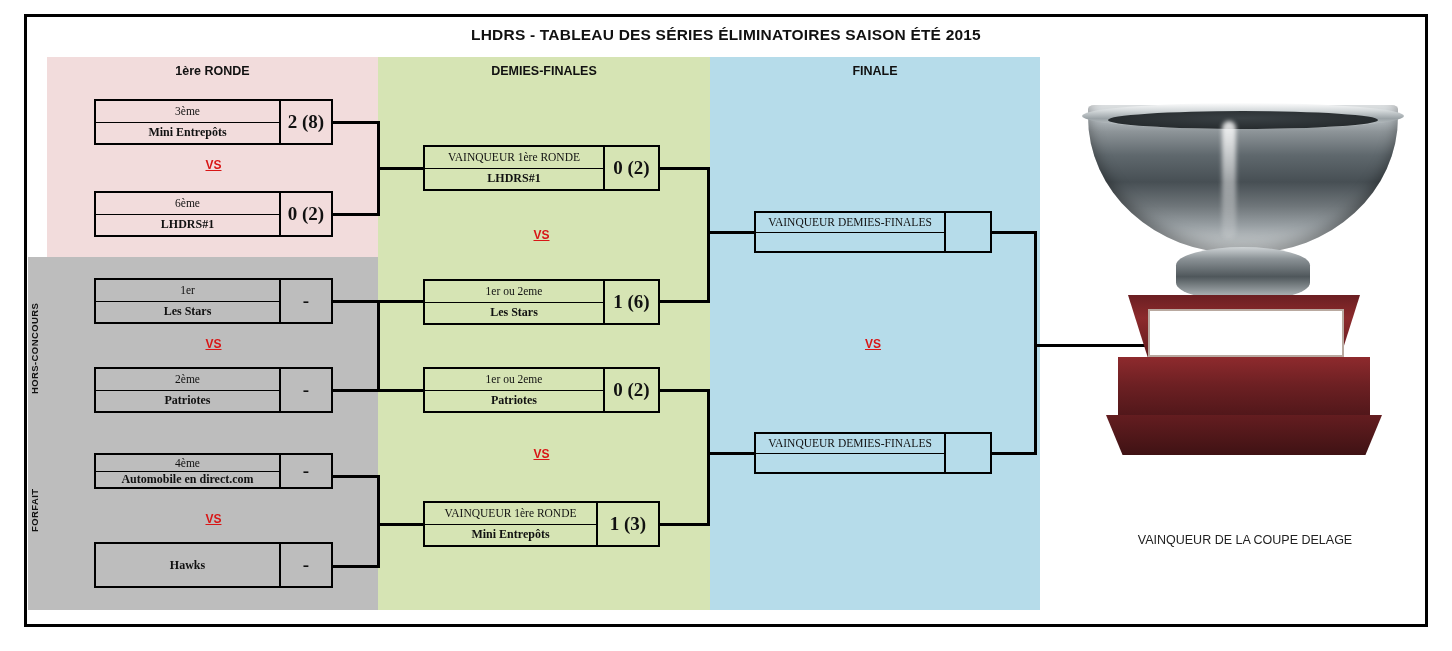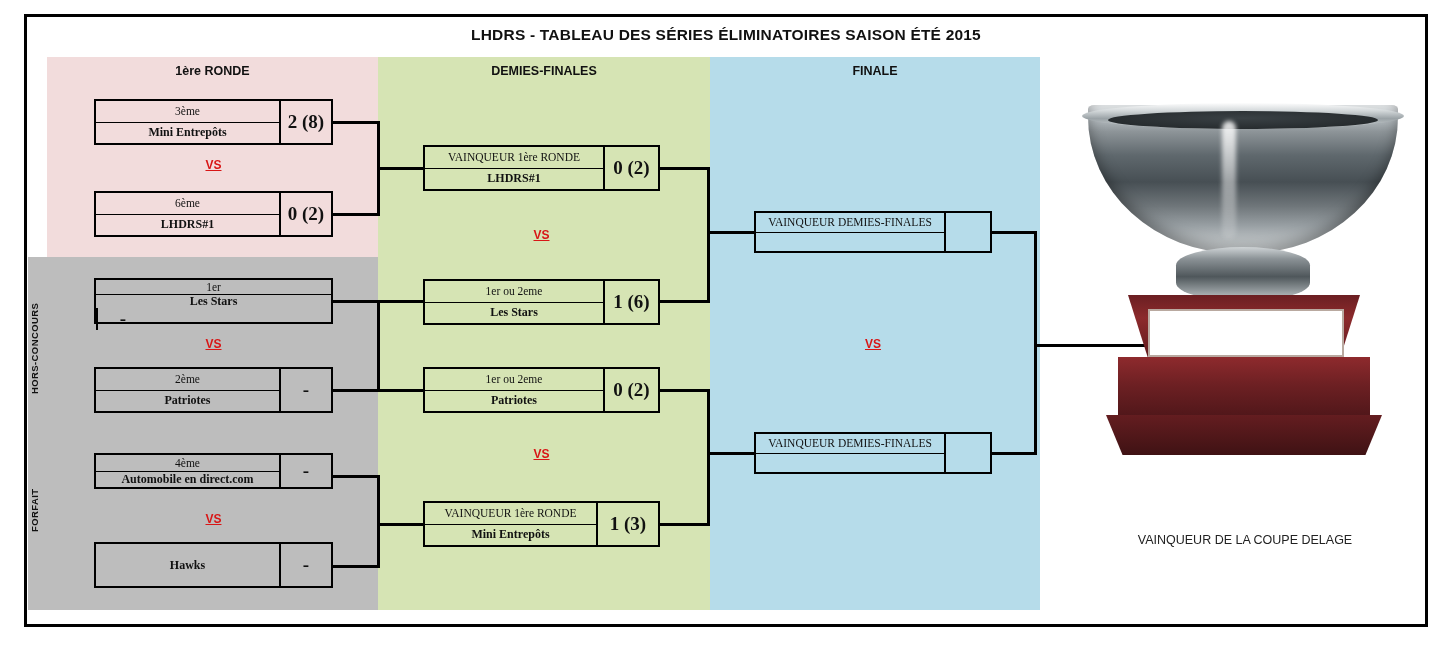--- a/index.html
+++ b/index.html
@@ -99,21 +99,21 @@
   </div>
   <div class="vs" style="left:94px;top:158px;width:239px;">VS</div>
   <div class="match" style="left:94px;top:191px;width:239px;height:46px;">
     <div class="teamcol">
       <div class="seed">6ème</div>
       <div class="team">LHDRS#1</div>
     </div>
     <div class="score" style="width:52px;">0 (2)</div>
   </div>
 
-  <div class="match" style="left:94px;top:278px;width:239px;height:46px;flex-direction:column;">
+  <div class="match" style="left:94px;top:278px;width:239px;height:46px;">
     <div class="teamcol">
       <div class="seed">1er</div>
       <div class="team">Les Stars</div>
     </div>
     <div class="score" style="width:52px;">-</div>
   </div>
   <div class="vs" style="left:94px;top:337px;width:239px;">VS</div>
   <div class="match" style="left:94px;top:367px;width:239px;height:46px;">
     <div class="teamcol">
       <div class="seed">2ème</div>

